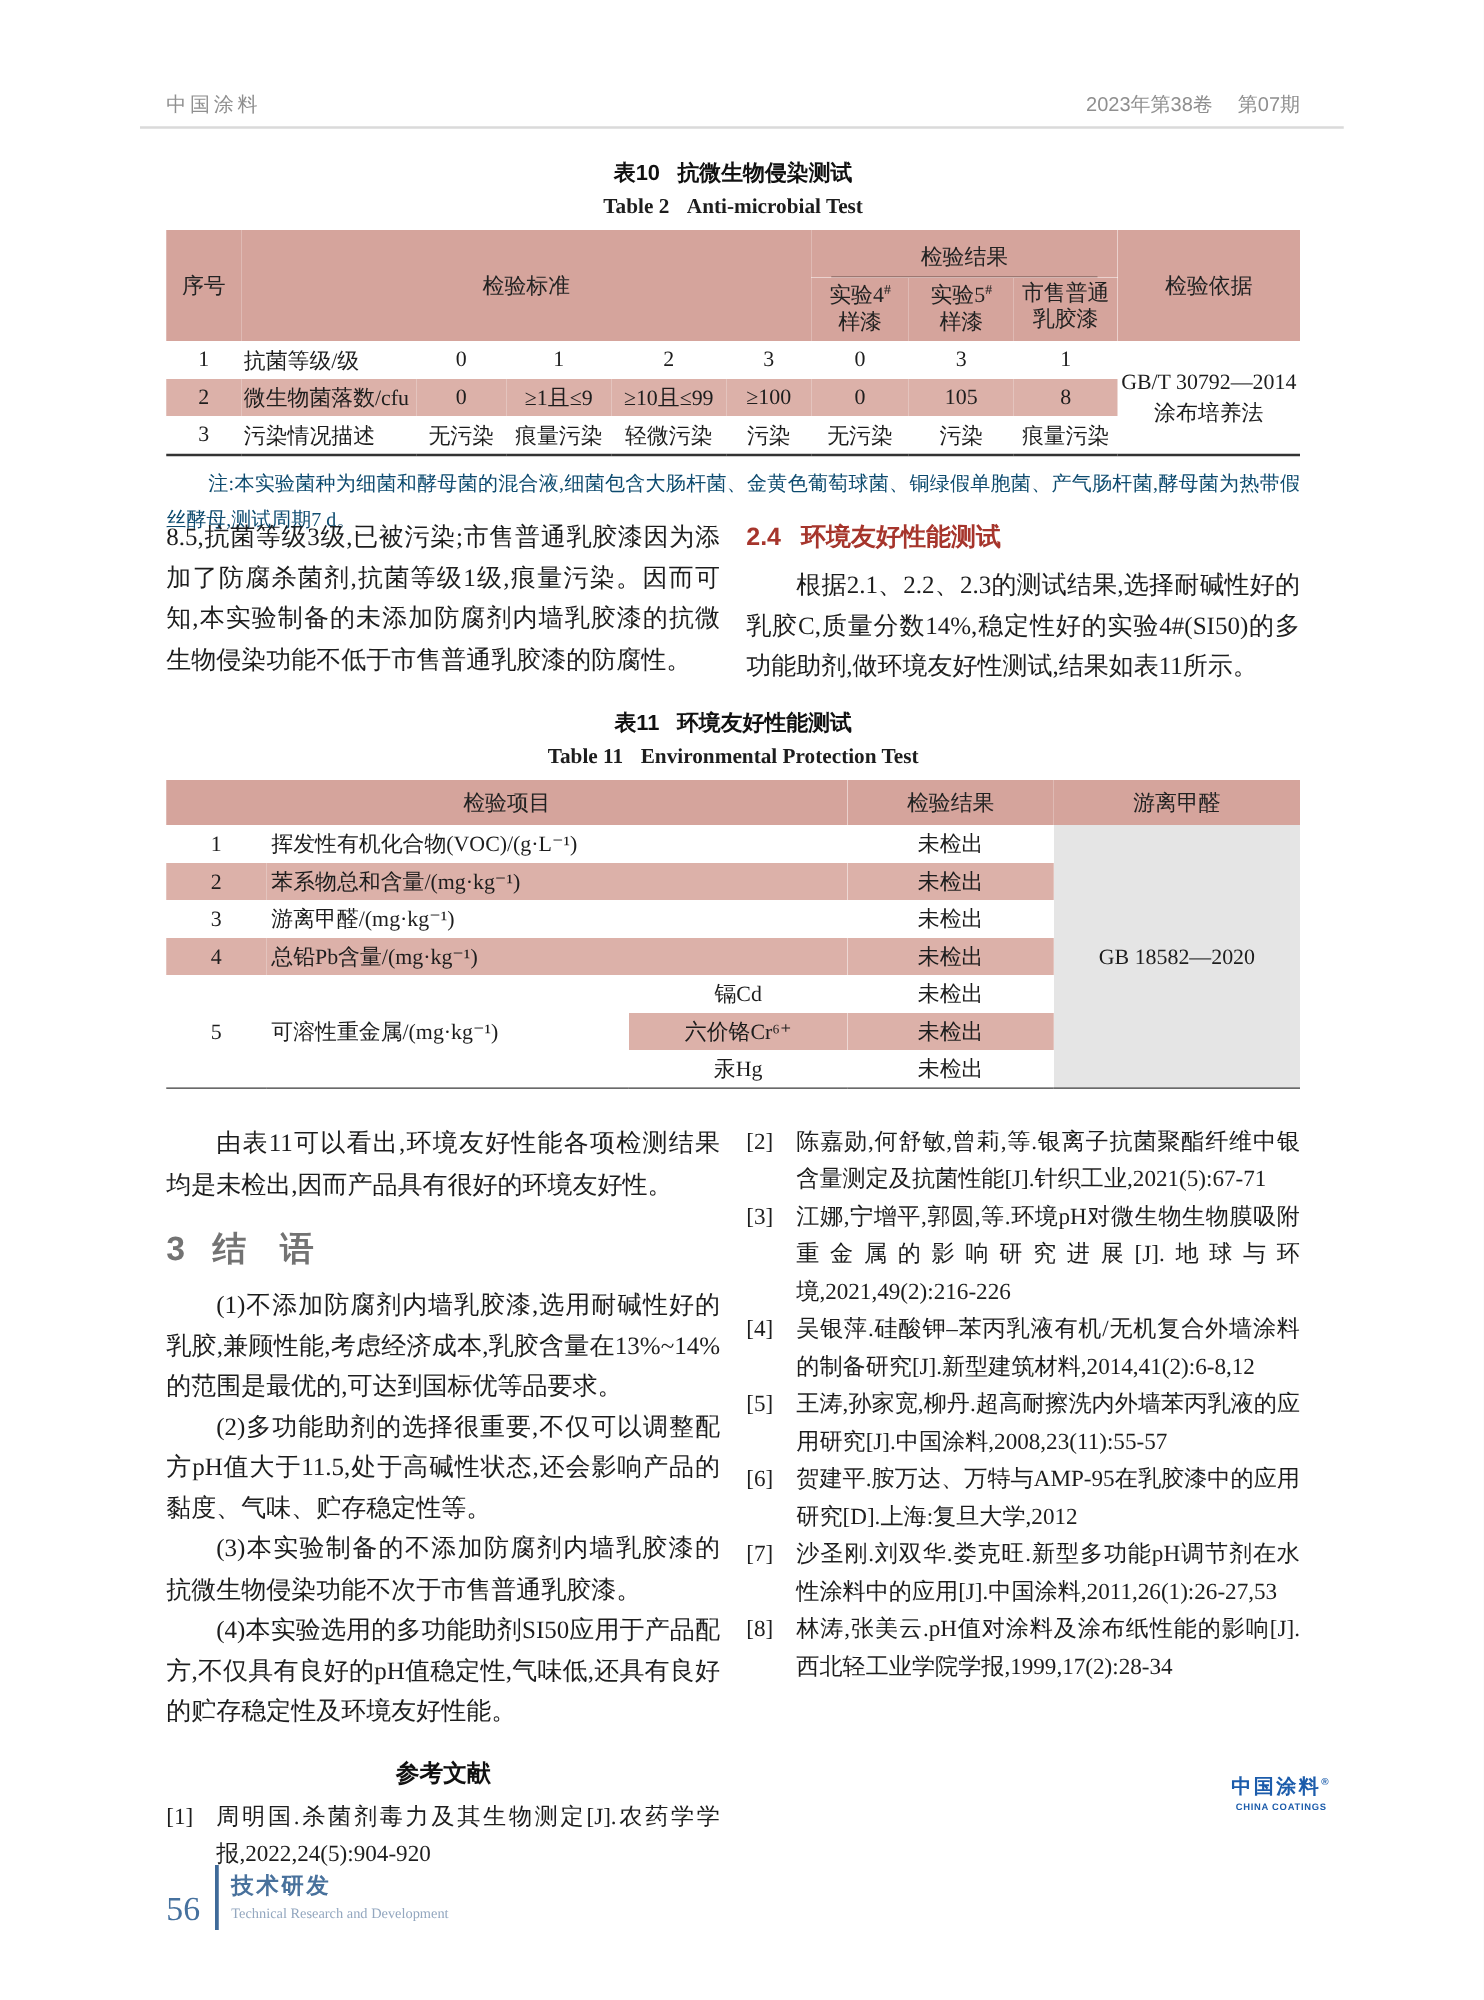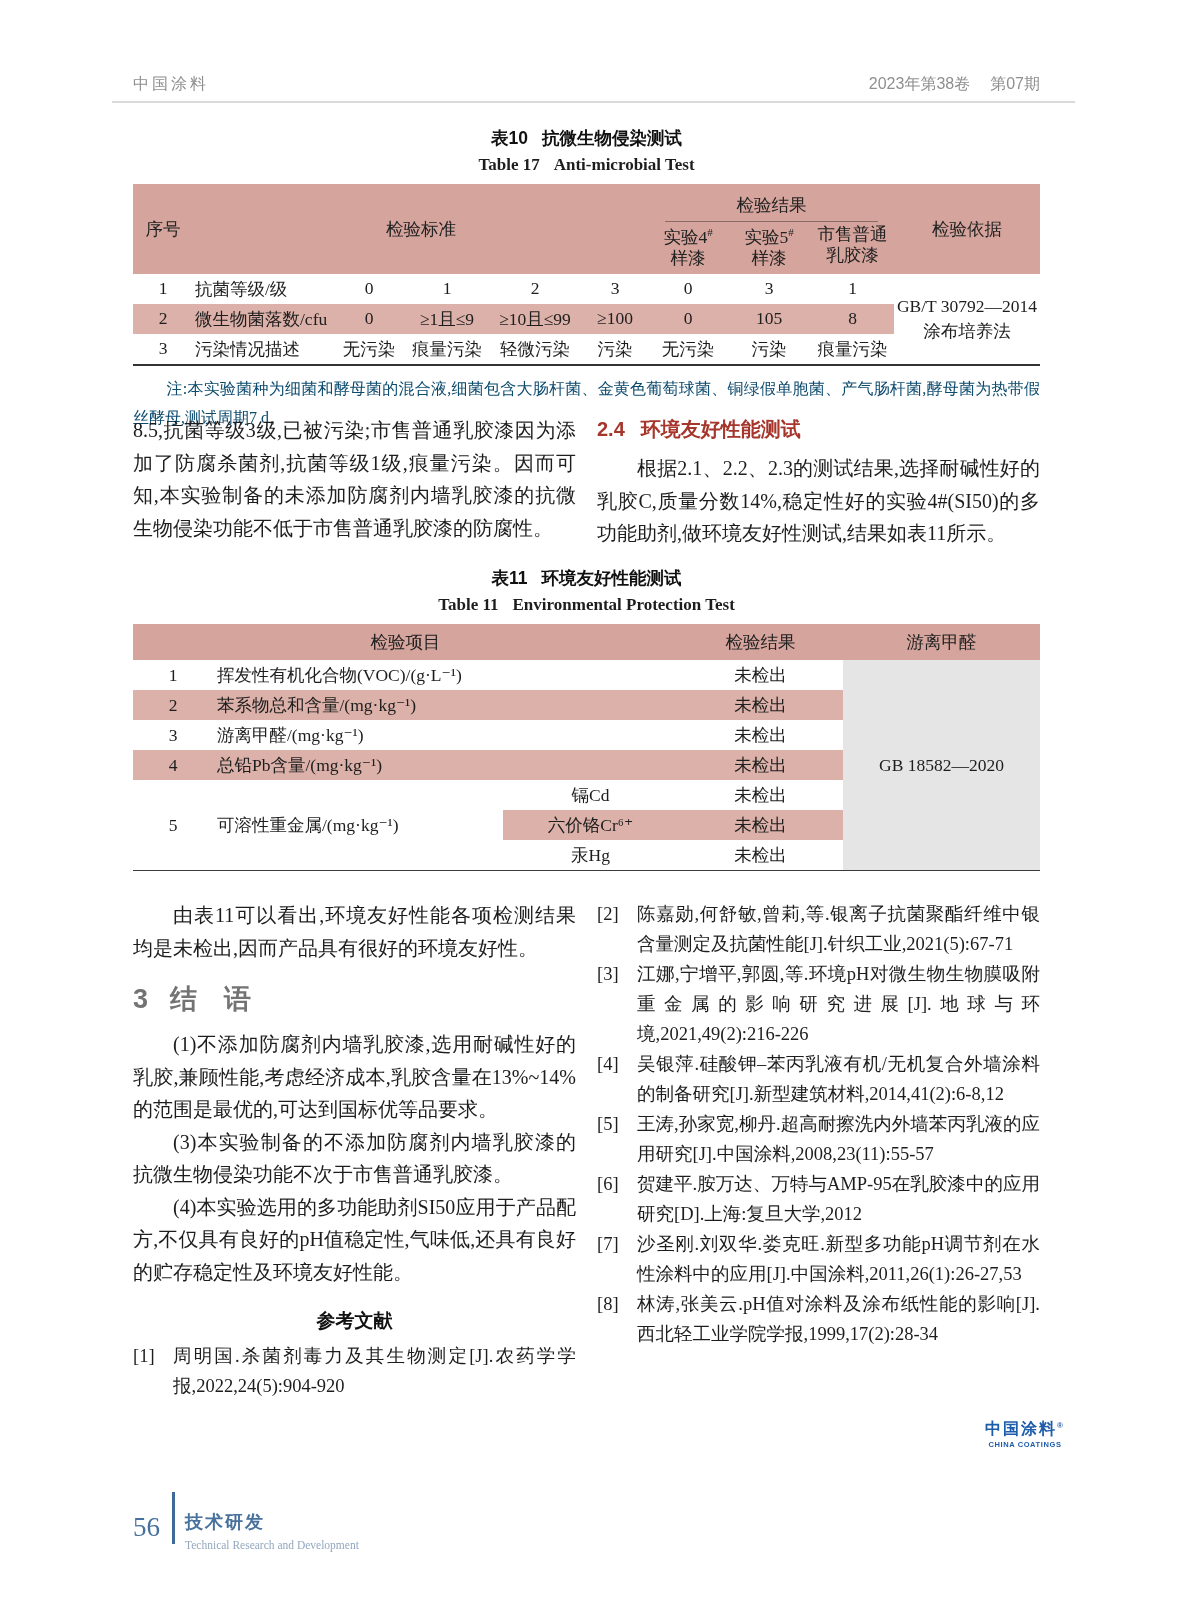--- a/index.html
+++ b/index.html
@@ -74,42 +74,42 @@
   .logo-cn { font-size:16px; font-weight:bold; letter-spacing:2px; line-height:17px; }
   .logo-reg { font-size:8px; }
   .logo-en { font-size:7.5px; font-weight:bold; letter-spacing:0.6px; margin-top:3px; }
 
   
   .pg-footer { position:absolute; left:133px; top:1492px; display:flex; height:52px; }
   .pageno { font-size:27px; color:#46719e; align-self:flex-end; margin-right:12px; line-height:34px; }
   .fbar { width:3px; background:#3f6a99; height:52px; }
   .fsec { margin-left:10px; }
   .fcn { font-family:"Liberation Sans","DejaVu Sans",sans-serif; font-weight:bold;
-    font-size:18px; color:#48719c; letter-spacing:2px; margin-top:18px; }
+    font-size:18px; color:#48719c; letter-spacing:2px; margin-top:4px; }
   .fen { font-size:11.5px; color:#93a7bf; margin-top:5px; }
 </style>
 </head>
 <body>
 
 <div class="page">
 
   <div class="pg-header">
     <span class="journal">中国涂料</span>
     <span>
       <span>2023年第38卷</span><span class="iss2">第07期</span>
     </span>
   </div>
   <div class="pg-rule"></div>
 
   <div class="tbl-block t10">
     <div class="tbl-title-cn">
       <span class="tlabel">表10</span><span>抗微生物侵染测试</span>
     </div>
     <div class="tbl-title-en">
-      <span class="tlabel">Table 17</span><span>Anti-microbial Test</span>
+      <span class="tlabel">Table 2</span><span>Anti-microbial Test</span>
     </div>
     <table class="t10-table">
       <colgroup>
         <col style="width:60px">
           <col style="width:140px">
           <col style="width:72px">
           <col style="width:84px">
           <col style="width:92px">
         <col style="width:68px">
           <col style="width:78px">
@@ -258,20 +258,21 @@
     </table>
   </div>
 
   <div class="cols cols2">
     <div class="col">
       <p class="body ind">由表11可以看出,环境友好性能各项检测结果均是未检出,因而产品具有很好的环境友好性。</p>
       <div class="sec-h2 sans">
         <span class="num">3</span><span>结　语</span>
       </div>
       <p class="body ind">(1)不添加防腐剂内墙乳胶漆,选用耐碱性好的乳胶,兼顾性能,考虑经济成本,乳胶含量在13%~14%的范围是最优的,可达到国标优等品要求。</p>
+      <p class="body ind">(2)多功能助剂的选择很重要,不仅可以调整配方pH值大于11.5,处于高碱性状态,还会影响产品的黏度、气味、贮存稳定性等。</p>
       <p class="body ind">(3)本实验制备的不添加防腐剂内墙乳胶漆的抗微生物侵染功能不次于市售普通乳胶漆。</p>
       <p class="body ind">(4)本实验选用的多功能助剂SI50应用于产品配方,不仅具有良好的pH值稳定性,气味低,还具有良好的贮存稳定性及环境友好性能。</p>
       <div class="ref-title sans">参考文献</div>
       <div class="ref">
         <span class="ref-m">[1]</span>
         <span class="ref-t">周明国.杀菌剂毒力及其生物测定[J].农药学学报,2022,24(5):904-920</span>
       </div>
     </div>
     <div class="col">
       <div class="ref">

